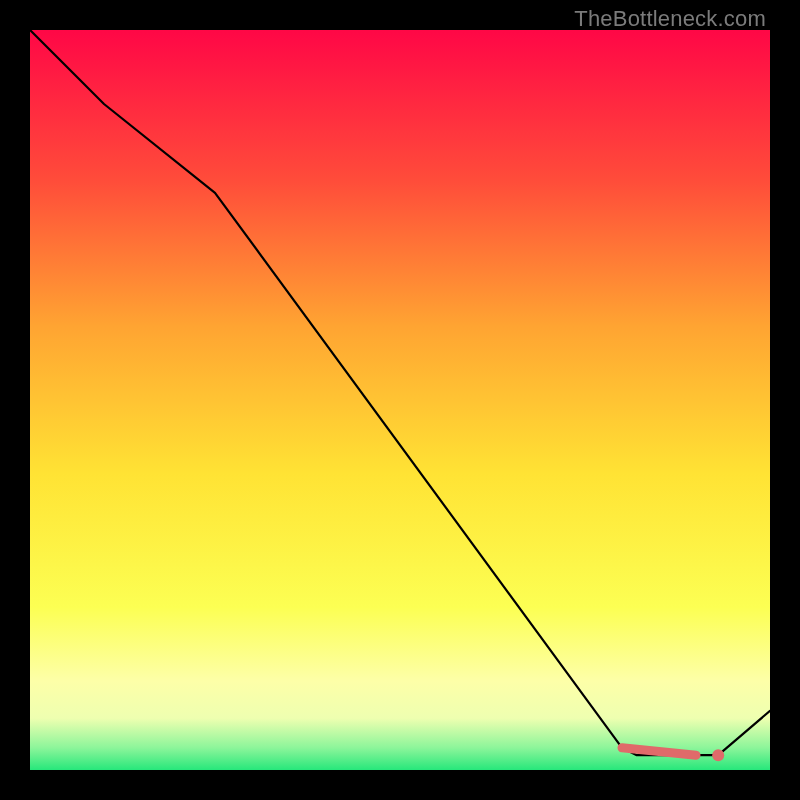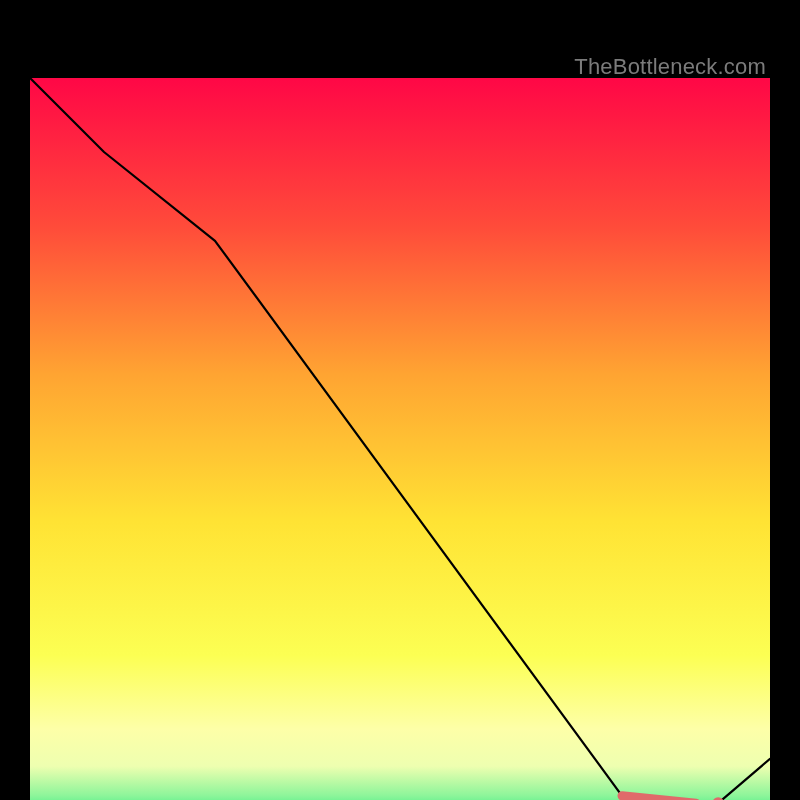--- a/index.html
+++ b/index.html
@@ -8,21 +8,20 @@
     width: 800px;
     height: 800px;
     background: #000;
     overflow: hidden;
     font-family: Arial, Helvetica, sans-serif;
   }
   .frame {
     position: absolute;
     inset: 0;
     background: #000;
-    margin-top: 48px;
   }
   .plot {
     position: absolute;
     left: 30px;
     top: 30px;
     width: 740px;
     height: 740px;
     overflow: hidden;
   }
   .gradient {

